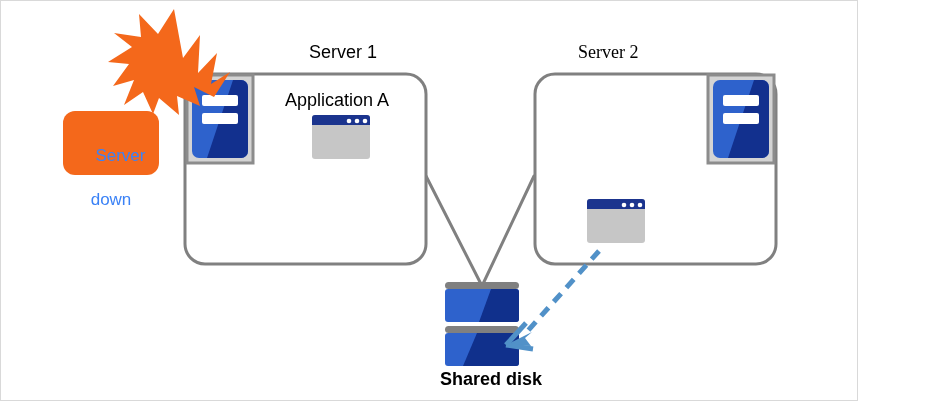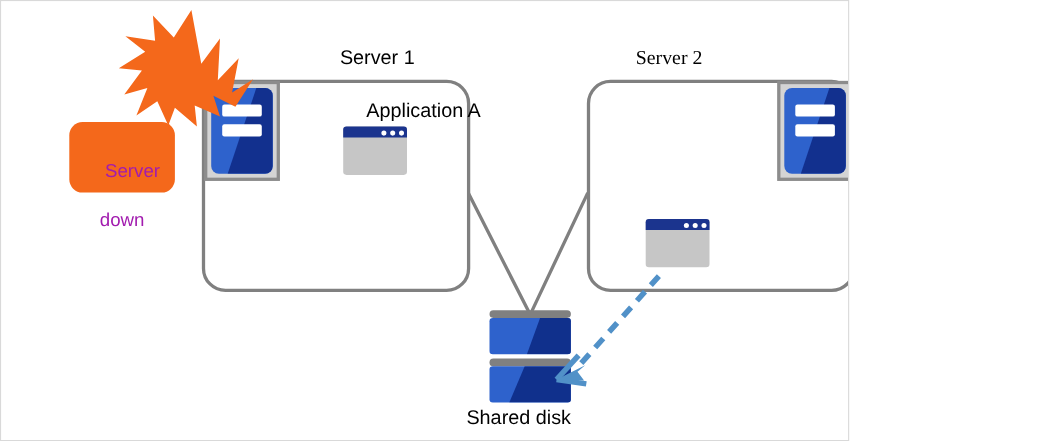--- a/index.html
+++ b/index.html
@@ -2,21 +2,21 @@
 <html><head>
 <meta charset="utf-8">
 <style>
   html, body {
     margin: 0;
     padding: 0;
     background: #ffffff;
   }
   #canvas {
     position: relative;
-    width: 772px;
+    width: 858px;
     height: 401px;
     background: #ffffff;
     border: 1px solid #d9d9d9;
     box-sizing: border-box;
     overflow: hidden;
     font-family: "Liberation Sans", sans-serif;
     padding-left: 20px;
   }
   #diagram-svg {
     position: absolute;
@@ -28,29 +28,29 @@
   .lbl {
     position: absolute;
     color: #000000;
     font-family: "Liberation Sans", sans-serif;
     white-space: pre;
     font-size: 18px;
     line-height: 1;
   }
   #server1-title { left: 308px; top: 42px; }
   #server2-title { left: 577px; top: 42px; font-family: Liberation Serif, serif; }
-  #app-a-label   { left: 284px; top: 90px; margin-left: 48px; }
+  #app-a-label   { left: 284px; top: 90px; }
   #app-b-label   { left: 553px; top: 173px; }
-  #shared-disk-label { left: 423px; top: 369px; }
+  #shared-disk-label { left: 439px; top: 369px; font-weight: bold; }
   #server-down-label {
     left: 64px;
     top: 122px;
     width: 92px;
     text-align: center;
-    color: #a21caf;
+    color: #3b82f6;
     font-size: 17px;
     line-height: 22px;
   }
   #server-down-label .l2 { display: block; }
 </style>
 </head>
 <body>
 
 <div id="canvas">
 

